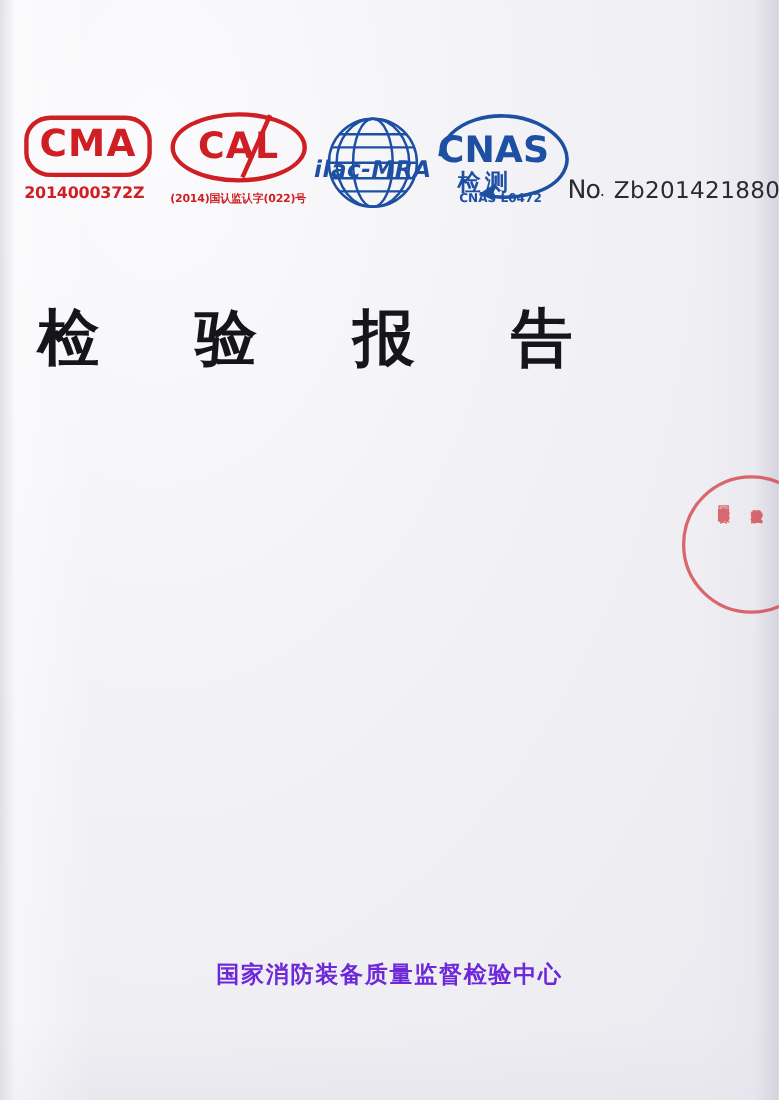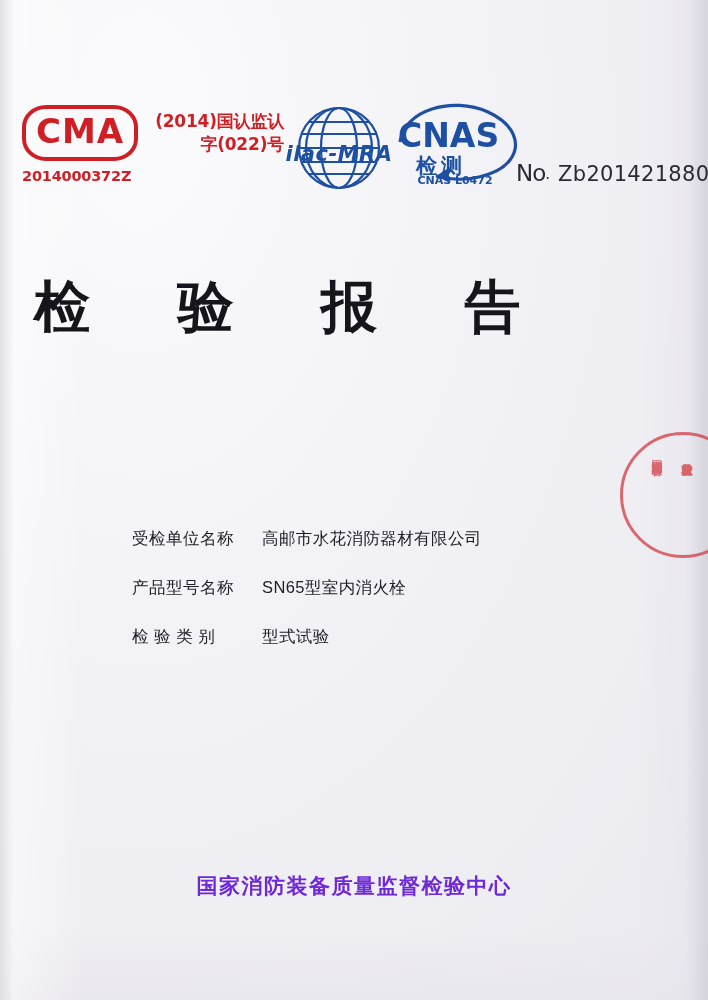--- a/index.html
+++ b/index.html
@@ -111,22 +111,22 @@
     height: 62px;
     background: #cf1f24;
     left: 72px;
     top: -4px;
     transform: rotate(24deg);
   }
   .cal-code {
     margin-top: 8px;
     color: #cf1f24;
     font-weight: 700;
-    font-size: 17px;
-    text-align: right;
+    font-size: 10px;
+    text-align: center;
     font-family: "DejaVu Sans", sans-serif;
     letter-spacing: -0.2px;
   }
 
   
   .ilac {
     position: absolute;
     left: 262px;
     top: 0px;
     width: 110px;
@@ -335,20 +335,24 @@
 <div class="sheet">
 
   <div class="logos">
 
     <div class="cma">
       <div class="cma-box">CMA</div>
       <div class="cma-code">2014000372Z</div>
     </div>
 
     <div class="cal">
+      <div class="cal-oval">
+        <div class="cal-letters">CAL</div>
+        <div class="cal-slash"></div>
+      </div>
       <div class="cal-code">(2014)国认监认字(022)号</div>
     </div>
 
     <div class="ilac">
       <svg width="110" height="104" viewBox="0 0 110 104">
         <g fill="none" stroke="#1d4fa3" stroke-width="2.2">
           <circle cx="55" cy="52" r="40"></circle>
           <ellipse cx="55" cy="52" rx="18" ry="40"></ellipse>
           <ellipse cx="55" cy="52" rx="33" ry="40"></ellipse>
           <path d="M17 38 h76"></path>
@@ -371,34 +375,20 @@
       <div class="cnas-code">CNAS L0472</div>
     </div>
   </div>
 
   <div class="report-no">
     <span class="no-label">No</span><span class="no-label"><span class="sub">.</span></span><span class="no-value">Zb201421880</span>
   </div>
 
   <div class="doc-title">检 验 报 告</div>
 
-  <div class="fields">
-    <div class="field-row">
-      <div class="field-label">受检单位名称</div>
-      <div class="field-value">高邮市水花消防器材有限公司</div>
-    </div>
-    <div class="field-row">
-      <div class="field-label">产品型号名称</div>
-      <div class="field-value">SN65型室内消火栓</div>
-    </div>
-    <div class="field-row">
-      <div class="field-label">检 验 类 别</div>
-      <div class="field-value">型式试验</div>
-    </div>
-  </div>
 
   <div class="seal">
     <div class="seal-text">国家消防装备</div>
     <div class="seal-text2">质量监督检验</div>
   </div>
 
   <div class="footer">国家消防装备质量监督检验中心</div>
 
 </div>
 

